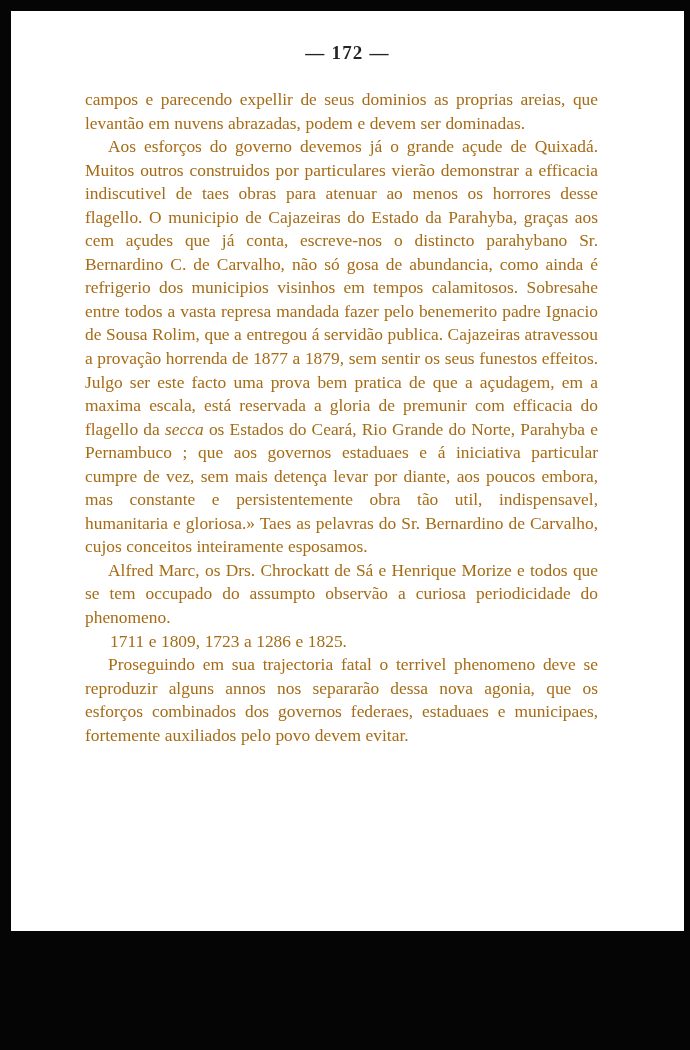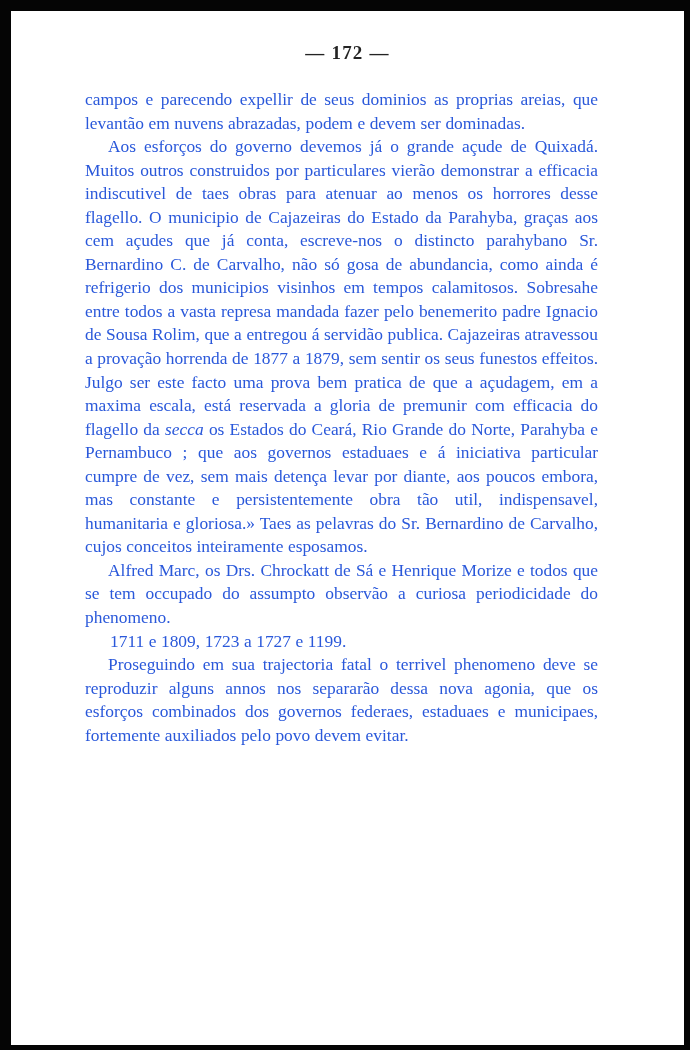--- a/index.html
+++ b/index.html
@@ -22,21 +22,21 @@
     background: #050505;
     box-sizing: border-box;
   }
 
   
   #page-sheet {
     position: absolute;
     left: 11px;
     top: 11px;
     width: 673px;
-    height: 1034px;
+    height: 920px;
     background: #ffffff;
     box-sizing: border-box;
     overflow: hidden;
   }
 
   
   #page-header {
     position: absolute;
     left: 0;
     top: 31px;
@@ -50,21 +50,21 @@
   }
 
   
   #text-block {
     position: absolute;
     left: 74px;
     top: 77px;
     width: 513px;
     font-size: 17.4px;
     line-height: 23.55px;
-    color: #1d4ed8;
+    color: #a16207;
     text-align: justify;
     text-align-last: left;
     -webkit-hyphens: none;
     hyphens: none;
   }
 
   .para {
     margin: 0;
     text-align: justify;
     text-align-last: left;
@@ -109,21 +109,21 @@
 
       <p class="para indent">
         <span>Aos esforços do governo devemos já o grande açude de Quixadá. Muitos outros construidos por particulares vierão demonstrar a efficacia indiscutivel de taes obras para atenuar ao menos os horrores desse flagello. O municipio de Cajazeiras do Estado da Parahyba, graças aos cem açudes que já conta, escreve-nos o distincto parahybano Sr. Bernardino C. de Carvalho, não só gosa de abundancia, como ainda é refrigerio dos municipios visinhos em tempos calamitosos. Sobresahe entre todos a vasta represa mandada fazer pelo benemerito padre Ignacio de Sousa Rolim, que a entregou á servidão publica. Cajazeiras atravessou a provação horrenda de 1877 a 1879, sem sentir os seus funestos effeitos. Julgo ser este facto uma prova bem pratica de que a açudagem, em a maxima escala, está reservada a gloria de premunir com efficacia do flagello da </span><span class="ital">secca</span><span> os Estados do Ceará, Rio Grande do Norte, Parahyba e Pernambuco ; que aos governos estaduaes e á iniciativa particular cumpre de vez, sem mais detença levar por diante, aos poucos embora, mas constante e persistentemente obra tão util, indispensavel, humanitaria e gloriosa.» Taes as pelavras do Sr. Bernardino de Carvalho, cujos conceitos inteiramente esposamos.</span>
       </p>
 
       <p class="para indent">
         <span>Alfred Marc, os Drs. Chrockatt de Sá e Henrique Morize e todos que se tem occupado do assumpto observão a curiosa periodicidade do phenomeno.</span>
       </p>
 
       <p class="para dateline">
-        <span>1711 e 1809, 1723 a 1727 e 1199.</span>
+        <span>1711 e 1809, 1723 a 1286 e 1825.</span>
       </p>
 
 
       <p class="para indent">
         <span>Proseguindo em sua trajectoria fatal o terrivel phenomeno deve se reproduzir alguns annos nos separarão dessa nova agonia, que os esforços combinados dos governos federaes, estaduaes e municipaes, fortemente auxiliados pelo povo devem evitar.</span>
       </p>
 
 
     </div>
   </div>

